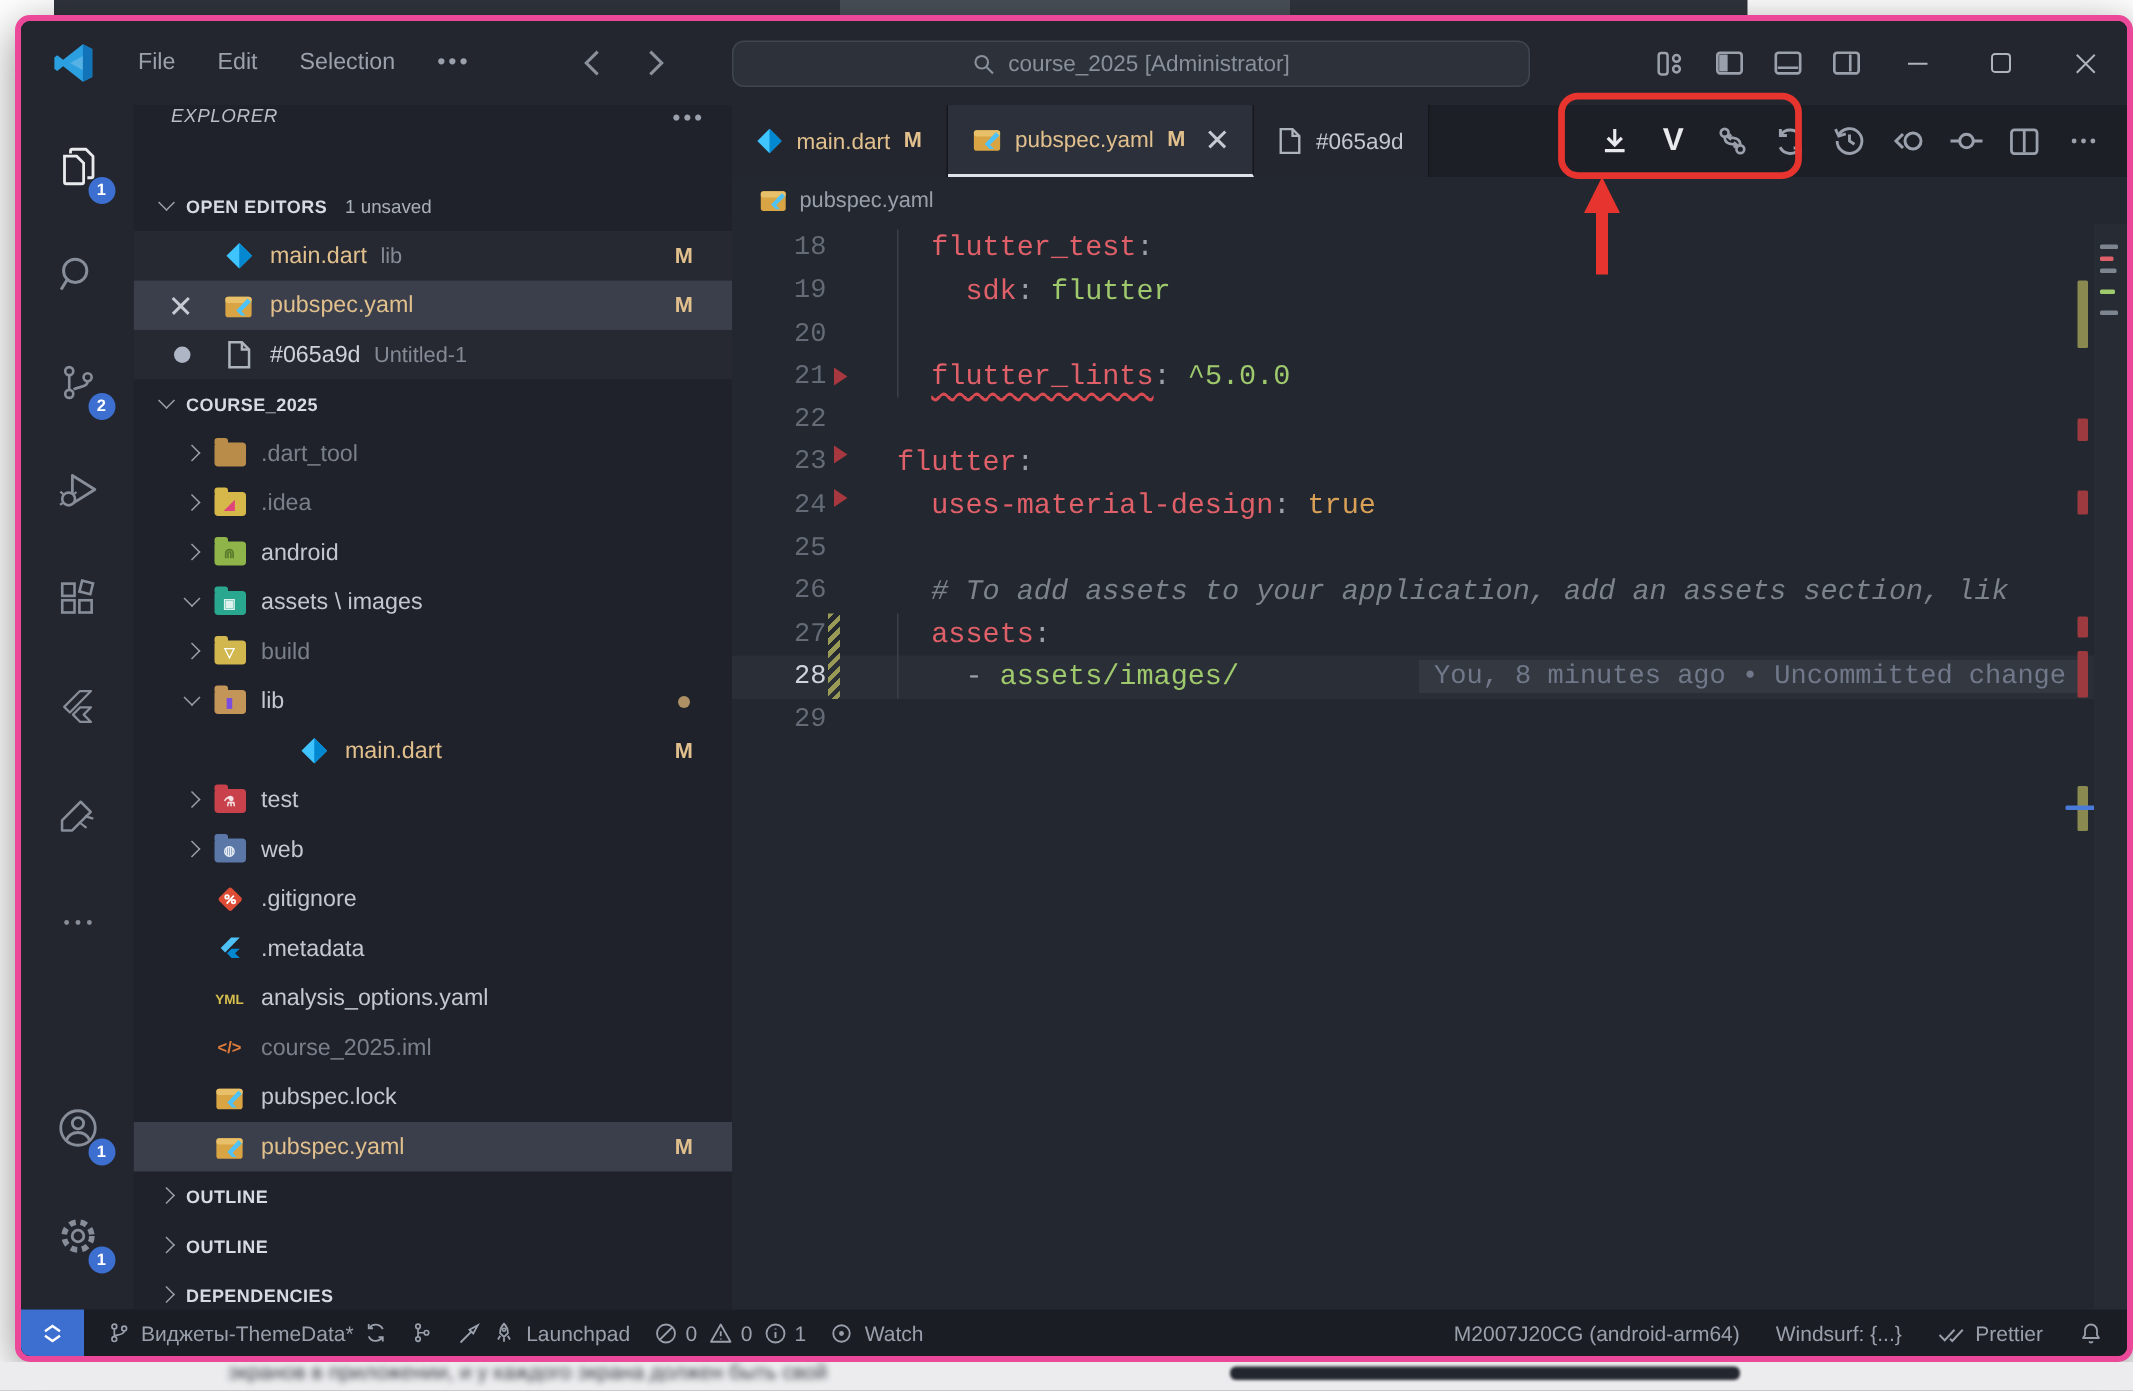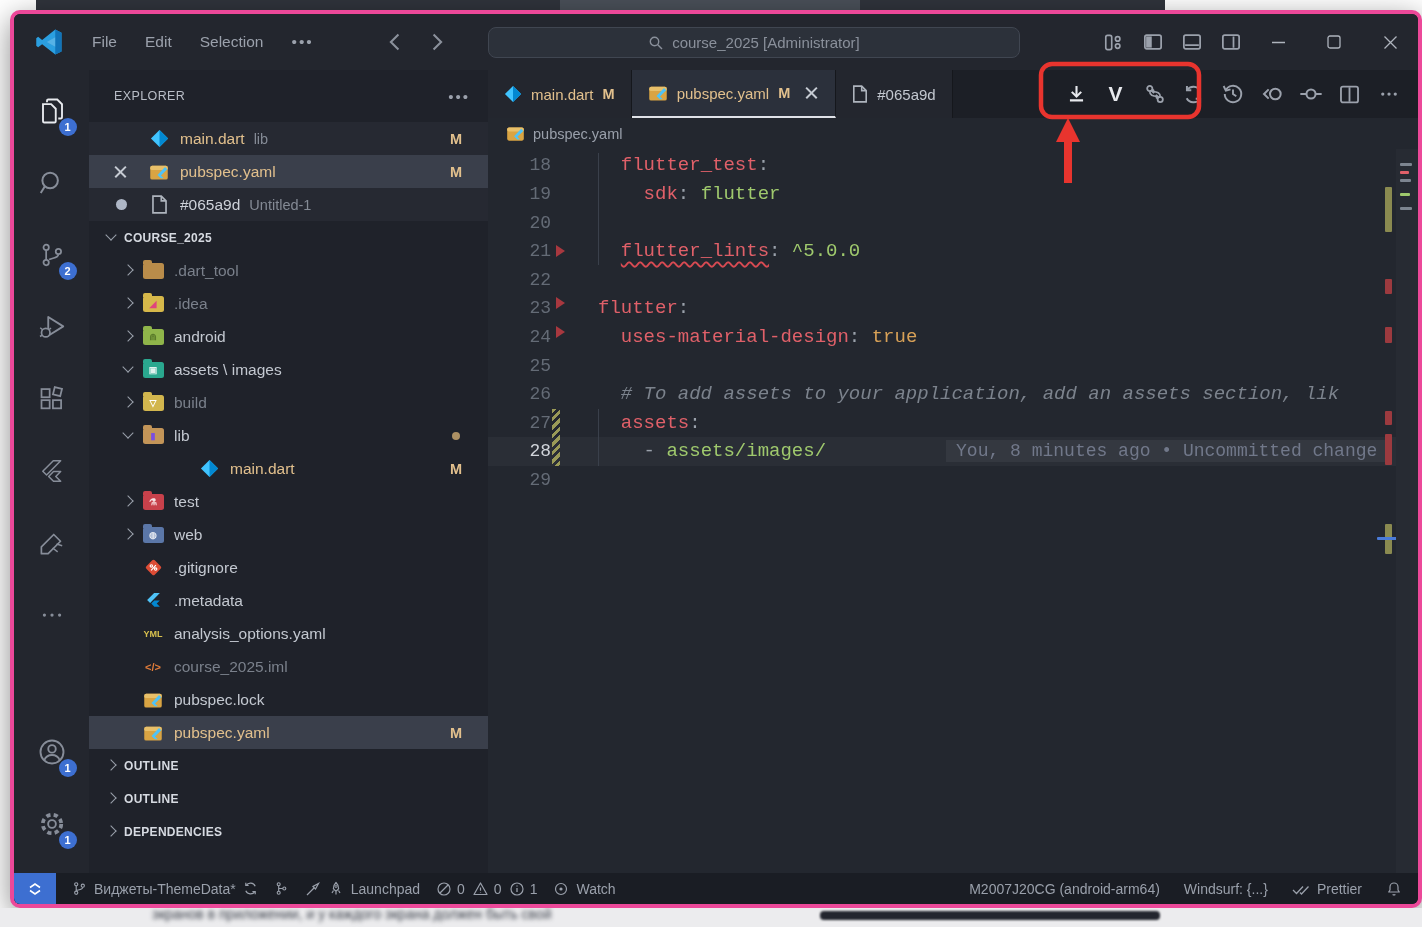--- a/index.html
+++ b/index.html
@@ -39,22 +39,22 @@
   .main { flex:1; display:flex; min-height:0; }
   .activitybar { width:75px; flex:0 0 75px; background:#23262e; display:flex; flex-direction:column; align-items:center; padding-top:18px; }
   .act-ico { position:relative; width:46px; height:46px; margin-bottom:26px; display:flex; align-items:center; justify-content:center; color:#878d99; }
   .act-ico.active { color:#e8eaee; }
   .act-badge { position:absolute; right:-2px; bottom:-2px; min-width:18px; height:18px; border-radius:50%;
     background:#3d6fd1; color:#fff; font-size:11px; font-weight:700; display:flex; align-items:center; justify-content:center; }
   .act-bottom { margin-top:auto; display:flex; flex-direction:column; align-items:center; }
 
   
   .sidebar { width:399px; flex:0 0 399px; background:#1f222a; display:flex; flex-direction:column; font-size:15.5px; overflow:hidden; }
-  .sb-title { height:52px; flex:0 0 52px; display:flex; align-items:center; padding:0 18px 0 25px;
-    color:#b9bec7; font-size:12.5px; letter-spacing:.4px; }
+  .sb-title { height:52px; flex:0 0 52px; display:flex; padding:0 18px 0 25px;
+    color:#b9bec7; font-size:12.5px; letter-spacing:.4px;font-style:italic; }
   .sb-title .dots { margin-left:auto; letter-spacing:2px; color:#9ba1ac; font-size:15px; }
   .sect-hdr { height:32px; flex:0 0 32px; display:flex; align-items:center; padding-left:13px;
     font-weight:700; font-size:12px; letter-spacing:.3px; color:#d6dae1; }
   .sect-hdr .meta { font-weight:400; font-size:12.5px; color:#aab0ba; margin-left:12px; letter-spacing:0; }
   .oe-rows { background:#1d2027; }
   .trow { position:relative; height:33px; flex:0 0 33px; display:flex; align-items:center; padding-left:30px; cursor:default; }
   .trow.oe { padding-left:24px; background:#262932; }
   .trow.sel { background:#3a3f4b; }
   .trow .slot { width:34px; flex:0 0 34px; display:flex; align-items:center; }
   .chev { width:22px; flex:0 0 22px; height:16px; position:relative; }
@@ -293,20 +293,25 @@
           </span>
         </div>
       </div>
 
       <div class="sidebar">
         <div class="sb-title">
           <span>EXPLORER</span>
           <span class="dots">•••</span>
         </div>
 
+        <div class="sect-hdr">
+          <span class="chev d"></span>
+          <span>OPEN EDITORS</span>
+          <span class="meta">1 unsaved</span>
+        </div>
         <div class="oe-rows">
           <div class="trow oe">
             <span class="slot"></span>
             <span class="ficon">
                 <svg width="19" height="19" viewBox="0 0 16 16">
                   <polygon points="8,0.8 15.2,8 8,15.2 0.8,8" fill="#40c4ff"></polygon>
                   <polygon points="8,0.8 15.2,8 8,15.2" fill="#0288d1"></polygon>
                 </svg>
               </span>
             <span class="tlabel mod">main.dart</span>

